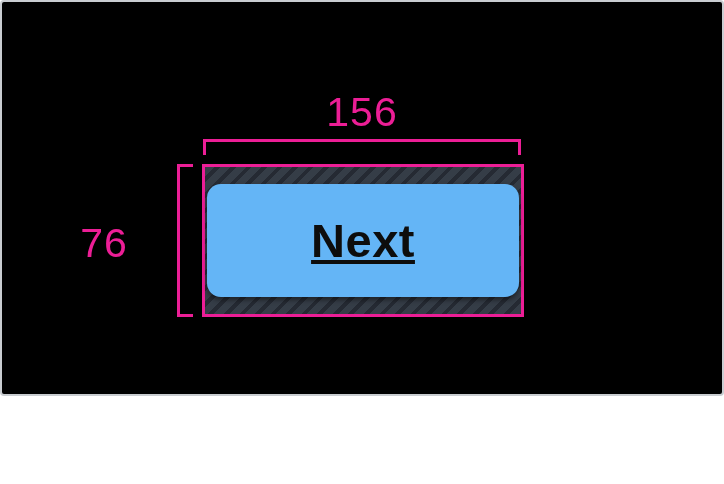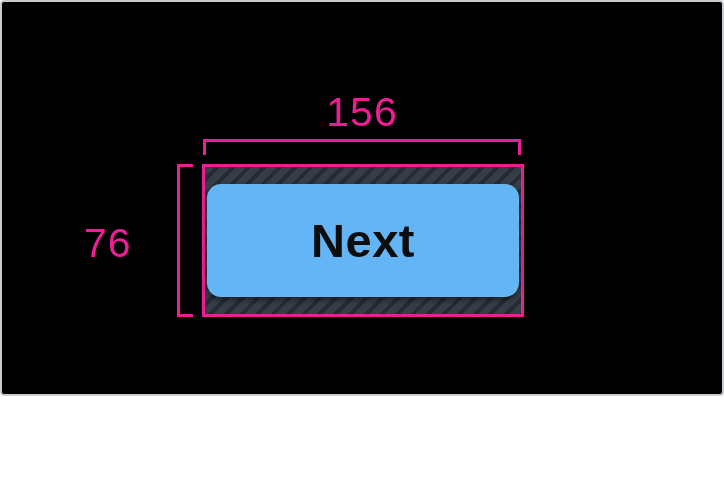--- a/index.html
+++ b/index.html
@@ -30,24 +30,24 @@
     letter-spacing: 1px;
     user-select: none;
   }
   .width-label {
     left: 201px;
     top: 90px;
     width: 318px;
     text-align: center;
   }
   .height-label {
-    left: 82px;
+    left: 62px;
     top: 221px;
     width: 80px;
-    text-align: left;
+    text-align: center;
   }
 
   
   .width-line {
     position: absolute;
     left: 201px;
     top: 137px;
     width: 312px;
     height: 13px;
     border-top: 3px solid var(--accent, #ec1e96);
@@ -99,20 +99,21 @@
     color: var(--button-text, #0d0d0d);
     border: none;
     border-radius: 14px;
     font-family: "Liberation Sans", sans-serif;
     font-size: 47px;
     font-weight: 600;
     letter-spacing: 0.5px;
     box-shadow: 0 3px 5px rgba(0, 0, 0, 0.45);
     cursor: pointer;
     padding: 0;
+    text-decoration: underline;
   }
 </style>
 </head>
 <body>
 
 <div class="stage">
 
   <div class="dim-label width-label">156</div>
 
   <div class="width-line"></div>

